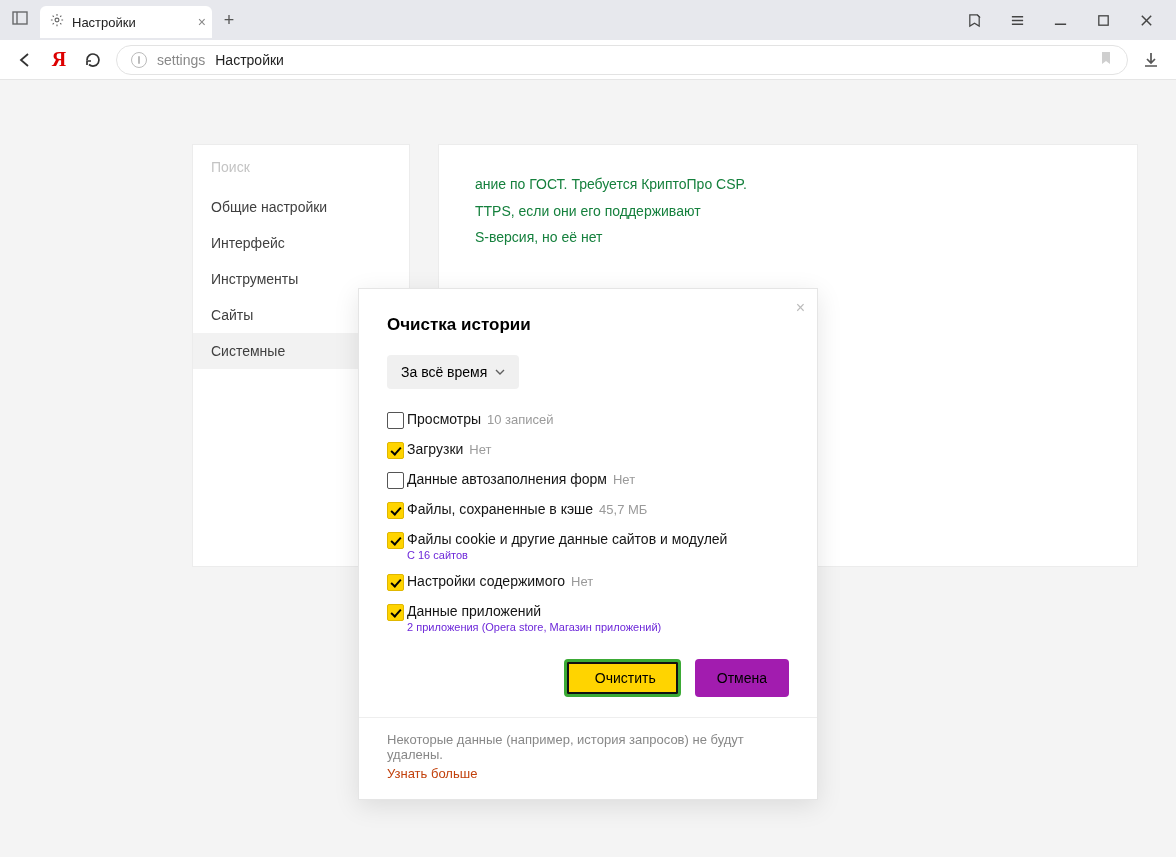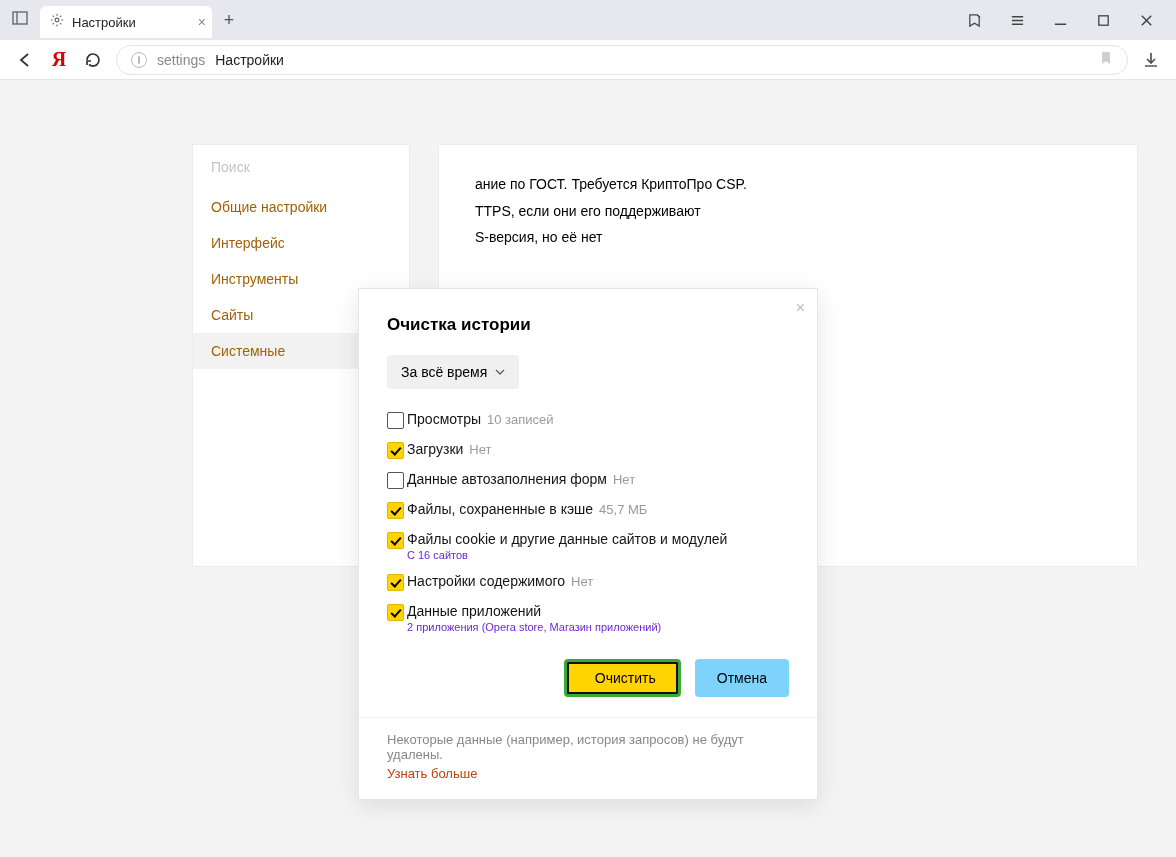--- a/index.html
+++ b/index.html
@@ -30,25 +30,25 @@
 .omnibox .path { font-size:14px; color:#222; }
 .omnibox .bkmk { margin-left:auto; color:#c8c8c8; }
 .dl-icon { color:#555; }
 
 
 .page { background:#f4f4f4; height: calc(100% - 80px); position:relative; overflow:hidden; }
 
 .settings-wrap { display:flex; gap:28px; padding: 64px 0 0 192px; }
 .sidebar { width:218px; background:#fff; border:1px solid #ececec; font-size:14px; }
 .sidebar .search { padding:14px 18px; color:#c4c4c4; }
-.sidebar .item { padding:10px 18px; color:#a16207; cursor:pointer; }
+.sidebar .item { padding:10px 18px; color:#404040; cursor:pointer; }
 .sidebar .item.active { background:#f2f2f2; }
 
 .content { width:700px; background:#fff; border:1px solid #ececec; padding:26px 36px; font-size:14px; color:#333; line-height:1.9; }
-.content .blur { color:#000000; }
+.content .blur { color:#15803d; }
 .content a.link { color:#2e7cd6; display:block; margin-top:18px; }
 
 
 .modal { position:absolute; left:358px; top:208px; width:460px; background:#fff; border:1px solid #e5e5e5; box-shadow:0 6px 24px rgba(0,0,0,.10); }
 .modal .close { position:absolute; right:12px; top:10px; color:#bbb; font-size:16px; cursor:pointer; }
 .modal-inner { padding:26px 28px 20px; }
 .modal h2 { font-size:17px; font-weight:bold; margin-bottom:20px; }
 .timesel { display:inline-flex; align-items:center; gap:8px; background:#f0f0f0; border-radius:4px; height:34px; padding:0 14px; font-size:14px; cursor:pointer; margin-bottom:22px; }
 .timesel svg{width:10px;height:10px;opacity:.6;}
 
@@ -56,21 +56,21 @@
 .cbx { width:17px; height:17px; border:1.5px solid #555; border-radius:2px; flex-shrink:0; margin-top:1px; cursor:pointer; position:relative; }
 .cbx.on { background:#ffd400; border-color:#e0b700; }
 .cbx.on::after { content:""; position:absolute; left:3px; top:4px; width:8px; height:4px; border-left:2px solid #000; border-bottom:2px solid #000; transform:rotate(-48deg); }
 .optrow .lbl { color:#141414; }
 .optrow .sub { color:#9a9a9a; margin-left:6px; font-size:13px; }
 .optrow .subline { display:block; color:#6d28d9; font-size:11px; margin-top:2px; }
 
 .btnrow { display:flex; gap:14px; justify-content:flex-end; margin-top:26px; }
 .btn { height:38px; padding:0 22px; border-radius:4px; font-size:14px; display:flex; align-items:center; justify-content:center; cursor:pointer; }
 .btn-primary { background:#ffd400; border:3px solid #3baa35; outline:2px solid #111; outline-offset:-5px;padding-left:28px; }
-.btn-secondary { background:#7dd3fc; }
+.btn-secondary { background:#a21caf; }
 
 .modal-foot { border-top:1px solid #eee; padding:14px 28px 18px; font-size:13px; color:#888; }
 .modal-foot a { color:#c2410c; text-decoration:none; display:inline-block; margin-top:4px; }
 </style>
 </head>
 <body>
 
 <div class="titlebar">
   <div class="leftpad">
     <span class="panel-icon">

